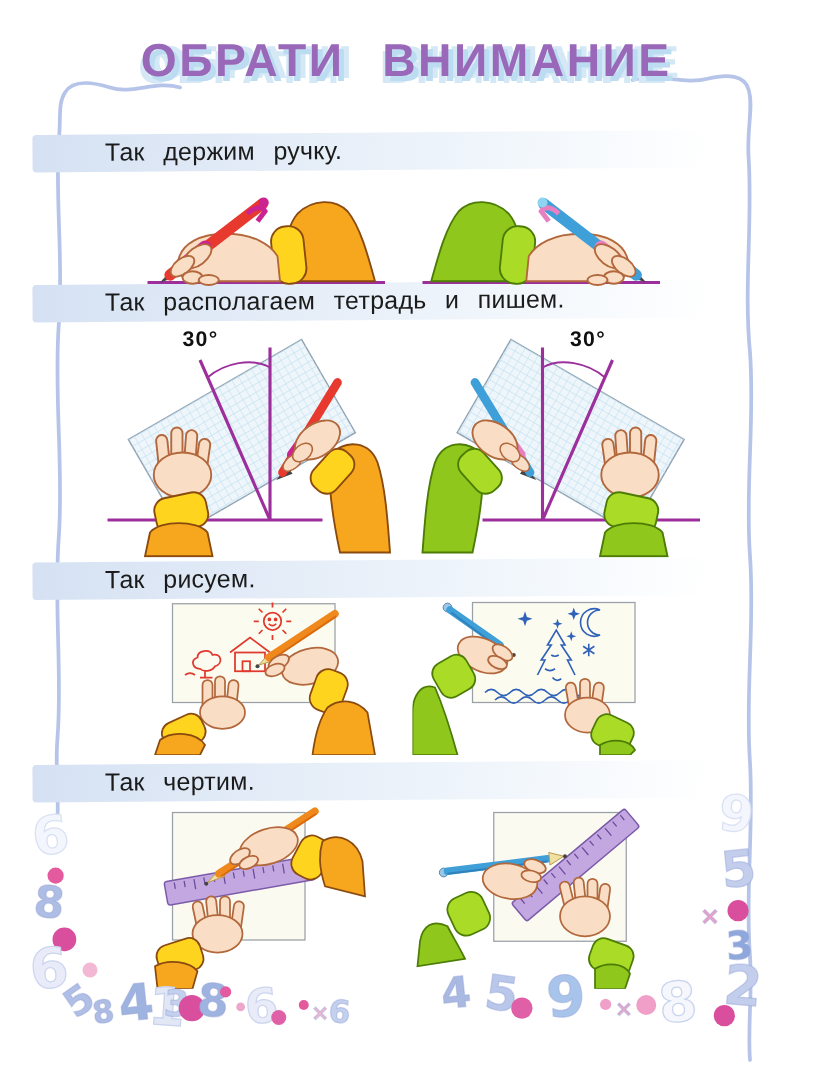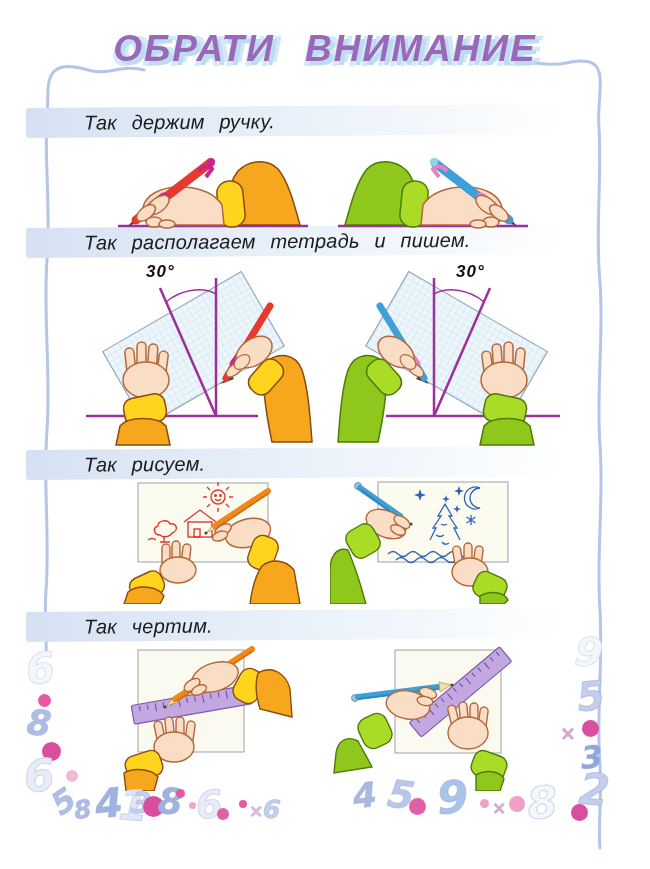--- a/index.html
+++ b/index.html
@@ -1,17 +1,17 @@
 <!DOCTYPE html>
 <html><head>
 <meta charset="utf-8">
 <style>
   html,body{margin:0;padding:0;background:#fff;}
   .page{position:relative;width:650px;height:869px;background:#ffffff;overflow:hidden;
-        font-family:"Liberation Sans", sans-serif;font-style:italic;}
+        font-family:"Liberation Sans", sans-serif;}
   .border-svg{position:absolute;left:0;top:0;pointer-events:none;}
   .title{position:absolute;top:28px;left:0;right:0;text-align:center;
          font-size:37px;font-weight:bold;color:#9a68b8;letter-spacing:2px;word-spacing:18px;
          text-shadow:4px 4px 0 #bcdcf1, 8px 1px 0 #d4e8f6, -2px 5px 0 #d4e8f6;}
   .strip{position:absolute;left:26px;width:558px;height:30px;border-radius:3px;
          background:linear-gradient(95deg,#d5e1f3 0%,#e6eef8 40%,#f2f7fc 70%,rgba(255,255,255,0) 97%);
          display:flex;align-items:center;transform:rotate(-0.4deg);}
   .strip span{font-size:20px;color:#1b1b1b;padding-left:58px;word-spacing:9px;letter-spacing:0.2px;}
   .s1{top:106px;} .s2{top:226px;} .s3{top:448px;} .s4{top:610px;}
   .illus{position:absolute;}

